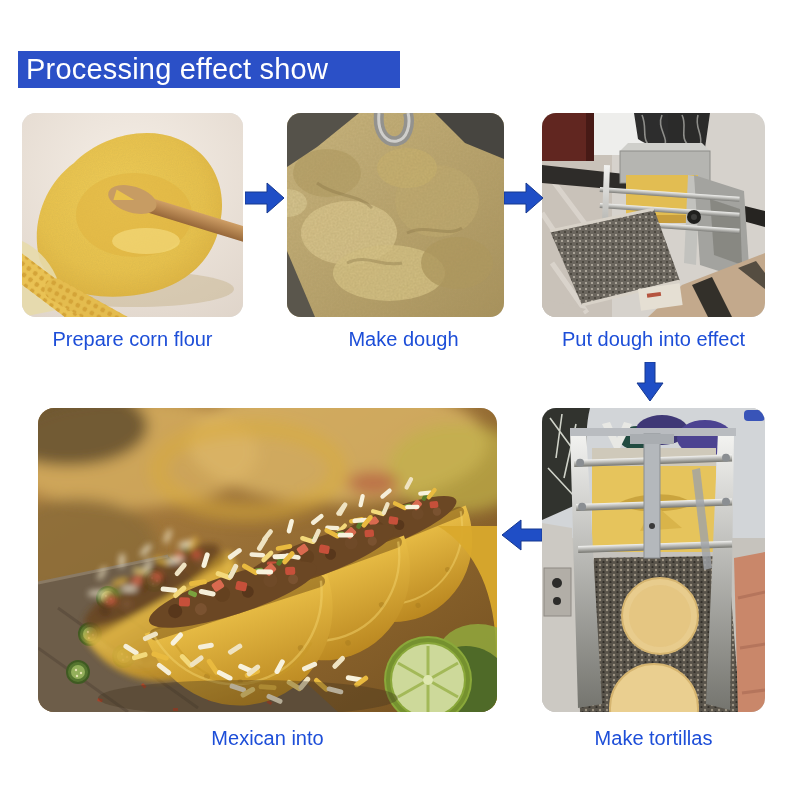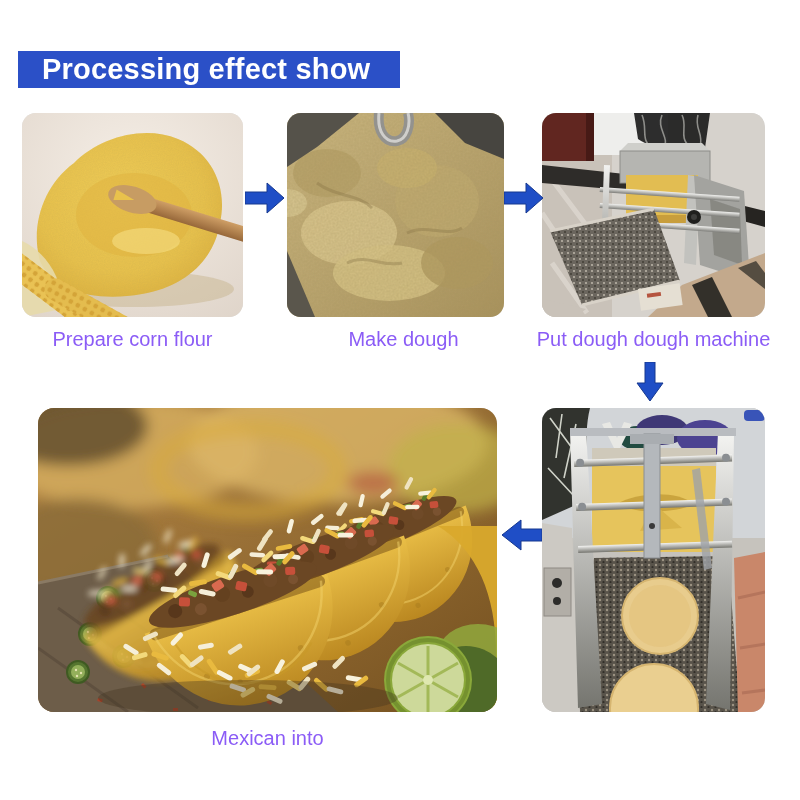--- a/index.html
+++ b/index.html
@@ -1,24 +1,24 @@
 <!DOCTYPE html>
 <html><head>
 <meta charset="utf-8">
 <style>
   html,body{margin:0;padding:0;background:#ffffff;}
   .page{position:relative;width:800px;height:800px;background:#ffffff;
         font-family:"Liberation Sans",sans-serif;overflow:hidden;}
   .banner{position:absolute;left:18px;top:51px;width:382px;height:37px;
           background:#2b50c7;display:flex;align-items:center;}
-  .banner span{color:#ffffff;font-weight:bold;font-size:29px;letter-spacing:.2px;
-               padding-left:24px;white-space:nowrap;}
+  .banner span{color:#ffffff;font-weight:normal;font-size:29px;letter-spacing:.2px;
+               padding-left:8px;white-space:nowrap;}
   .photo{position:absolute;border-radius:14px;overflow:hidden;background:#ddd;}
   .photo svg{display:block;width:100%;height:100%;}
-  .caption{position:absolute;text-align:center;font-size:20px;color:#8b5cf6;}
+  .caption{position:absolute;text-align:center;font-size:20px;color:#1d4ed8;}
   .arrow{position:absolute;}
   .arrow svg{display:block;width:100%;height:100%;}
 </style>
 </head>
 <body>
 
 <div class="page">
 
   <div class="banner">
     <span>Processing effect show</span>
@@ -351,22 +351,23 @@
         <circle cx="390" cy="272" r="5" fill="#dfe8b0"></circle>
       </g>
       <use href="#p5shreds" transform="translate(150,262) rotate(8)"></use>
       <use href="#p5shreds" transform="translate(260,286) rotate(-6)"></use>
       <ellipse cx="210" cy="290" rx="150" ry="18" fill="#3f301c" opacity="0.35"></ellipse>
     </svg>
   </div>
 
   <div class="caption" style="left:22px;top:328px;width:221px;">Prepare corn flour</div>
   <div class="caption" style="left:295px;top:328px;width:217px;">Make dough</div>
-  <div class="caption" style="left:532px;top:328px;width:243px;">Put dough dough machine</div>
+  <div class="caption" style="left:532px;top:328px;width:243px;">Put dough into effect</div>
   <div class="caption" style="left:38px;top:727px;width:459px;">Mexican into</div>
+  <div class="caption" style="left:542px;top:727px;width:223px;">Make tortillas</div>
 
   <div class="arrow" style="left:245px;top:181px;width:40px;height:34px;">
     <svg viewBox="0 0 40 34">
       <polygon points="0,11 22,11 22,2 39,17 22,32 22,23 0,23" fill="#1f4ec6" stroke="#16388f" stroke-width="1"></polygon>
     </svg>
   </div>
   <div class="arrow" style="left:504px;top:181px;width:40px;height:34px;">
     <svg viewBox="0 0 40 34">
       <polygon points="0,11 22,11 22,2 39,17 22,32 22,23 0,23" fill="#1f4ec6" stroke="#16388f" stroke-width="1"></polygon>
     </svg>

